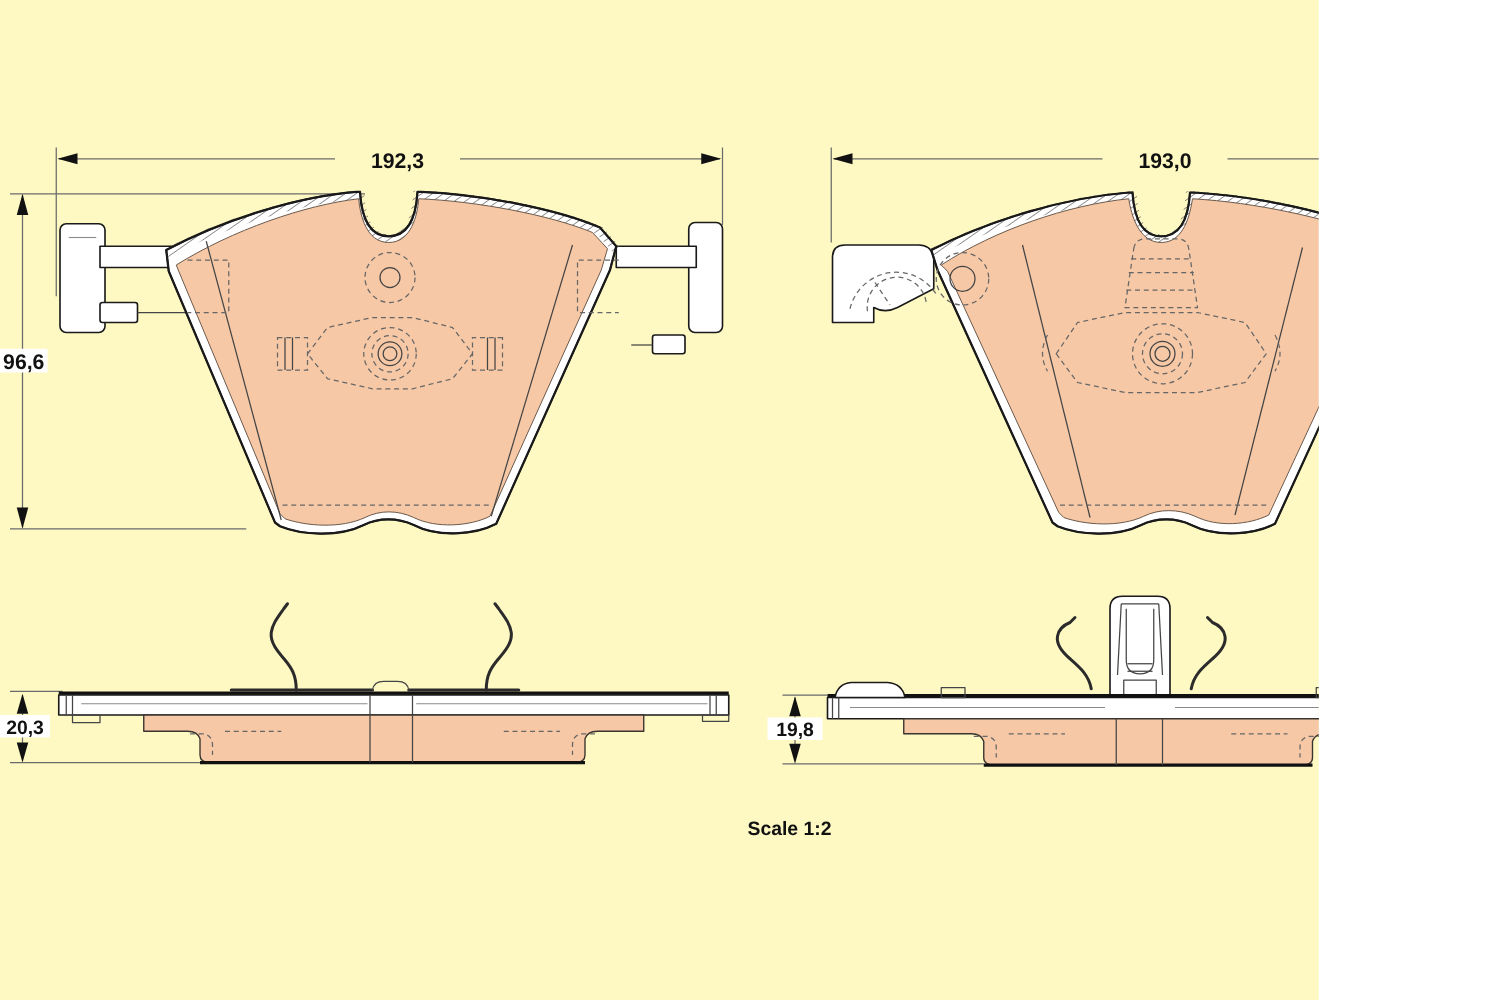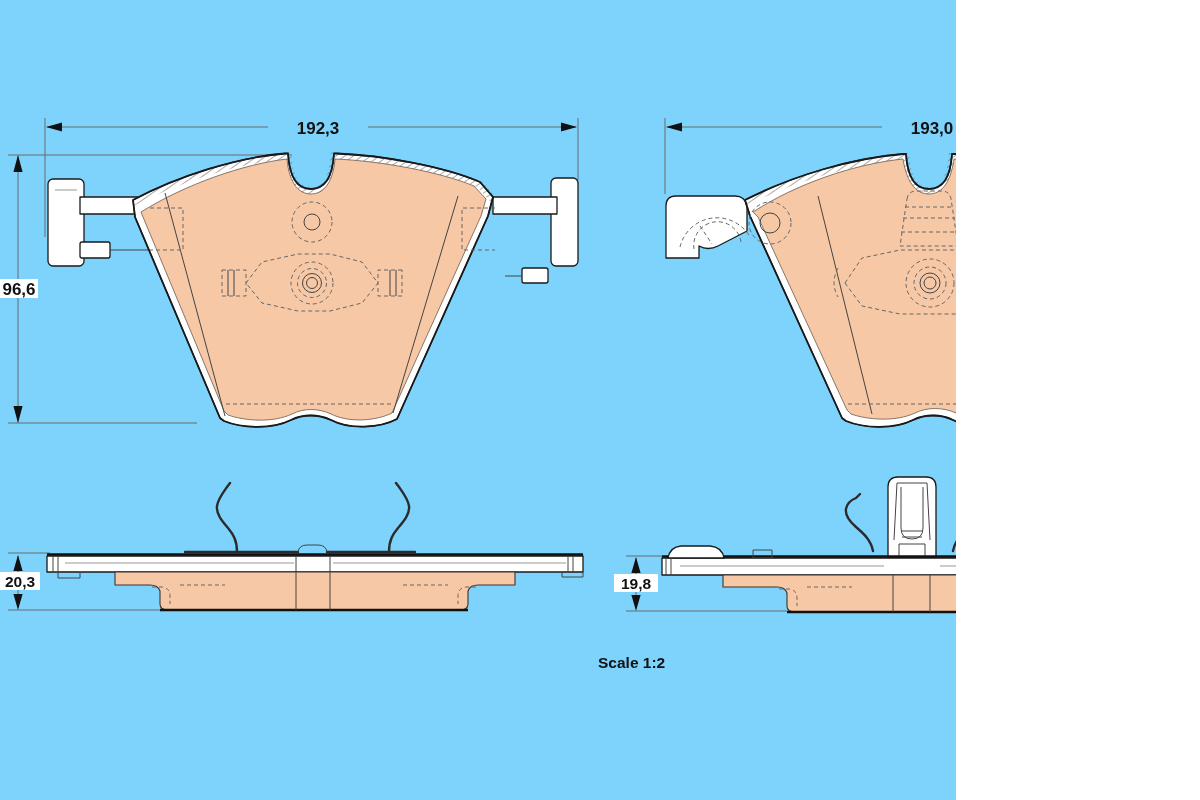--- a/index.html
+++ b/index.html
@@ -1,16 +1,16 @@
 <!DOCTYPE html>
 <html><head>
 <meta charset="utf-8">
 <style>
   html,body{margin:0;padding:0;background:#ffffff;}
-  .stage{position:relative;width:956px;height:800px;background:#7dd3fc;overflow:hidden;}
+  .stage{position:relative;width:1055px;height:800px;background:#fef9c3;overflow:hidden;}
   svg{display:block;}
   
   .oln{fill:none;stroke:#1a1a1a;stroke-width:1.8;stroke-linejoin:round;stroke-linecap:round}
   .thin{fill:none;stroke:#444;stroke-width:1;stroke-linejoin:round}
   .gray{fill:none;stroke:#8a8a8a;stroke-width:0.9}
   .dashf{fill:none;stroke:#666;stroke-width:1;stroke-dasharray:4 3}
   .dim{fill:none;stroke:#6a6a6a;stroke-width:1}
   .arrow{fill:#111;stroke:none}
   .wfill{fill:#ffffff;stroke:#1a1a1a;stroke-width:1.3;stroke-linejoin:round}
   .wire{fill:none;stroke:#2b2b2b;stroke-width:2.4;stroke-linecap:round;stroke-linejoin:round}

